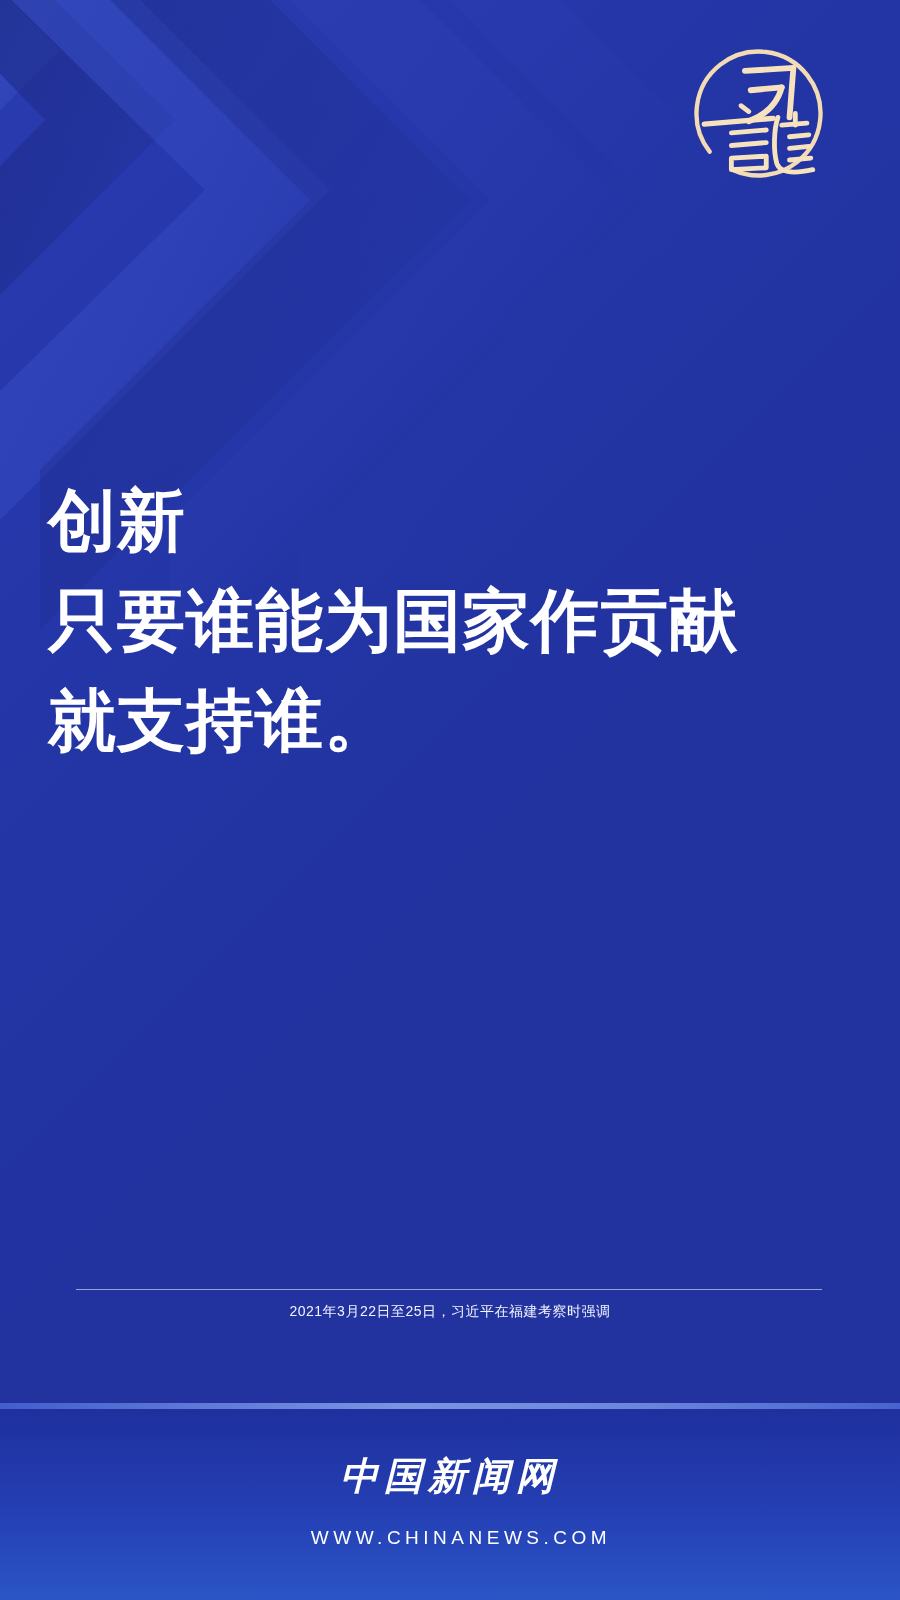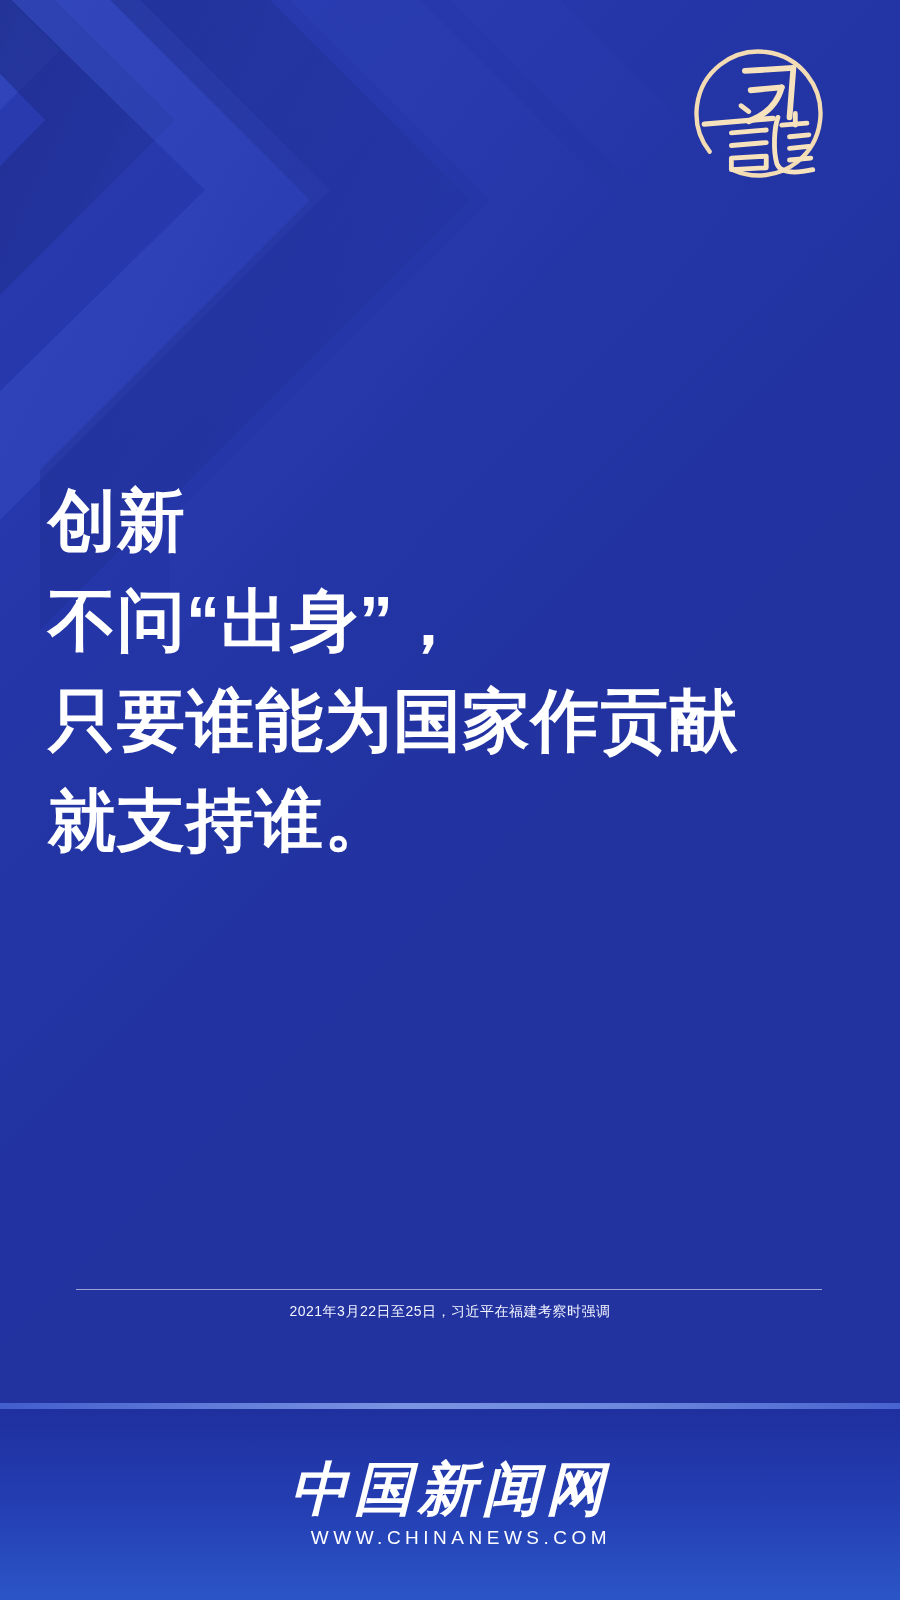--- a/index.html
+++ b/index.html
@@ -111,21 +111,21 @@
     height: 191px;
     background: linear-gradient(180deg,#1f2f9e 0%, #2440b4 55%, #2b55c6 100%);
   }
   .brand {
     position: absolute;
     left: 0;
     top: 42px;
     width: 900px;
     text-align: center;
     color: #ffffff;
-    font-size: 58px;
+    font-size: 38px;
     font-weight: 700;
     letter-spacing: 6px;
     font-family: "Liberation Serif", "DejaVu Serif", serif;
     font-style: italic;
   }
   .brand-url {
     position: absolute;
     left: 0;
     top: 118px;
     width: 900px;
@@ -204,21 +204,20 @@
         <path d="M112 116 L132 114"></path>
         <path d="M112 128 L134 126"></path>
         <path d="M100 84 C 96 96, 95 118, 99 132 C 103 142, 118 142, 136 138"></path>
         <path d="M118 80 L118 92"></path>
       </g>
     </svg>
   </div>
 
   <div class="quote">
     <div class="quote-line">创新</div>
-    <div class="quote-line">不问“出身”，</div>
     <div class="quote-line">只要谁能为国家作贡献</div>
     <div class="quote-line">就支持谁。</div>
   </div>
 
   <div class="attrib-rule"></div>
   <div class="attrib">2021年3月22日至25日，习近平在福建考察时强调</div>
 
   <div class="footer-rule"></div>
   <div class="footer">
     <div class="brand">中国新闻网</div>

